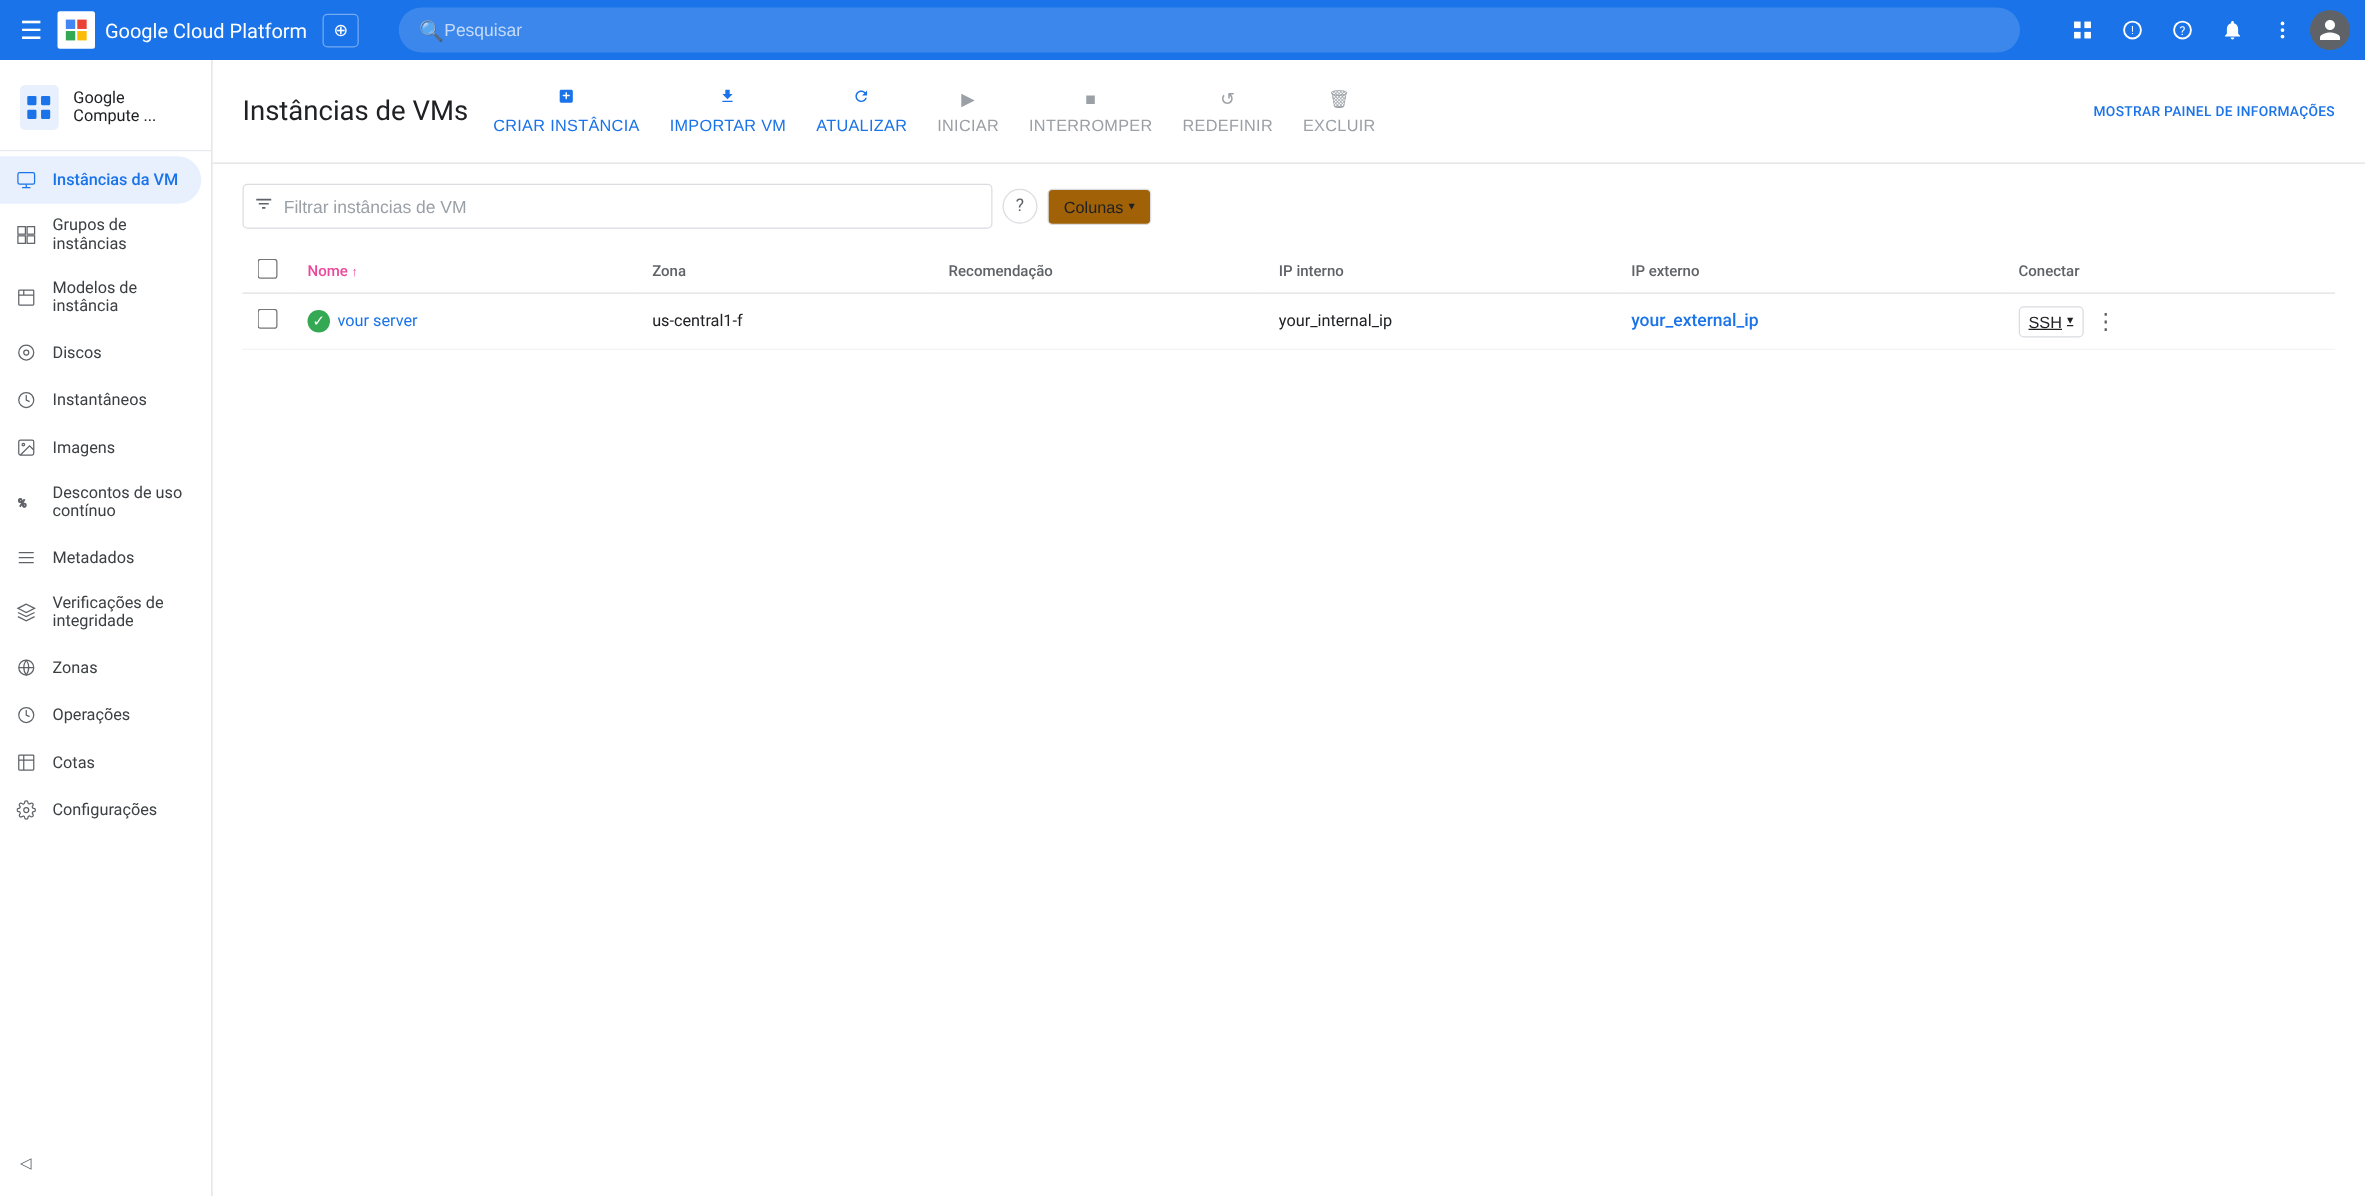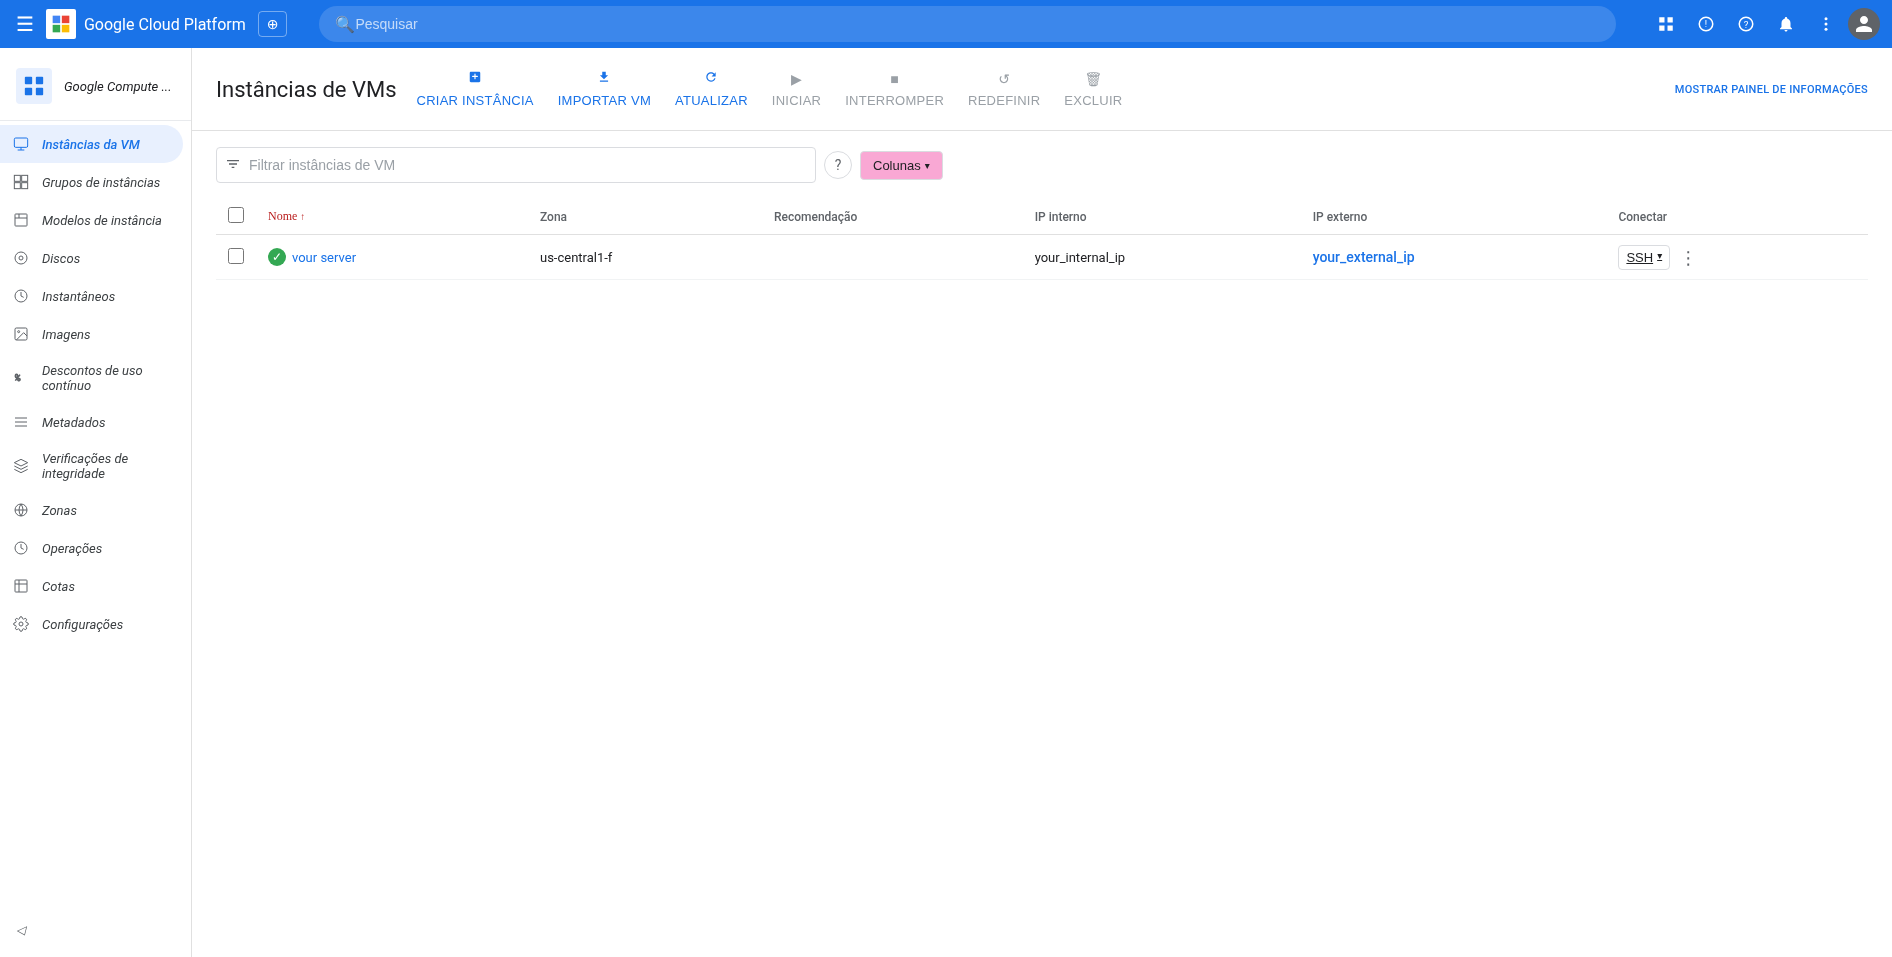--- a/index.html
+++ b/index.html
@@ -93,27 +93,26 @@
 
     
     .layout {
       display: flex;
       margin-top: 48px;
       height: calc(957px - 48px);
     }
 
     
     .sidebar {
-      width: 192px;
+      width: 170px;
       background: #fff;
       border-right: 1px solid #e0e0e0;
       padding: 8px 0;
       overflow-y: auto;
       flex-shrink: 0;
-      font-style: italic;
     }
     .sidebar-header {
       display: flex;
       align-items: center;
       gap: 12px;
       padding: 12px 16px 16px;
       border-bottom: 1px solid #e8eaed;
       margin-bottom: 4px;
     }
     .sidebar-header-icon {
@@ -234,21 +233,21 @@
       display: flex; align-items: center; justify-content: center;
       cursor: pointer;
       color: #5f6368;
       font-size: 14px;
     }
     .columns-btn {
       display: flex; align-items: center; gap: 4px;
       border: 1px solid #dadce0;
       border-radius: 4px;
       padding: 6px 12px;
-      background: #f9a8d4;
+      background: #a16207;
       cursor: pointer;
       font-size: 13px;
       color: #202124;
     }
 
     
     .vm-table {
       width: 100%;
       border-collapse: collapse;
     }
@@ -633,21 +632,21 @@
           <span style="font-size:10px;">▾</span>
         </button>
       </div>
 
       <table class="vm-table">
         <thead>
           <tr>
             <th class="checkbox-col">
               <input type="checkbox" style="">
             </th>
-            <th style="color:#b91c1c; cursor:pointer;font-family:Liberation Serif, serif;">
+            <th style="color:#ec4899; cursor:pointer;">
               <span>Nome</span>
               <span style="font-size:10px;">↑</span>
             </th>
             <th>
               <span>Zona</span>
             </th>
             <th>
               <span>Recomendação</span>
             </th>
             <th>

